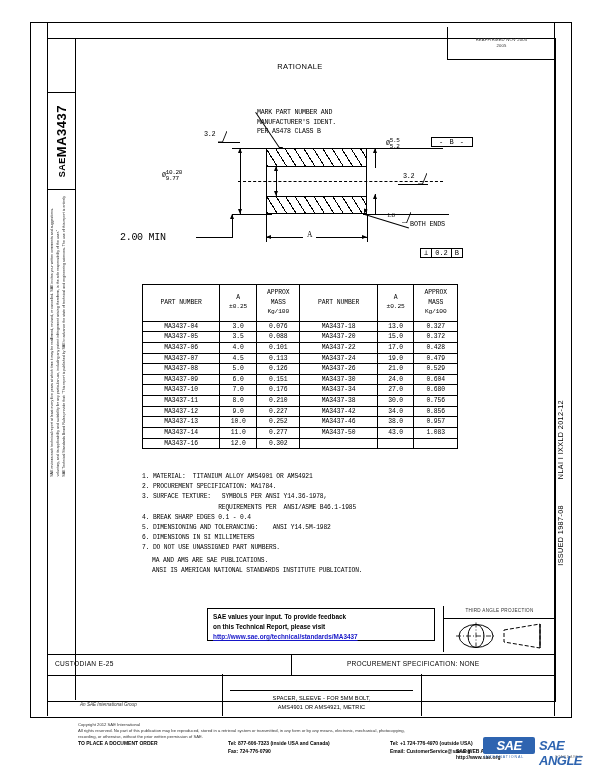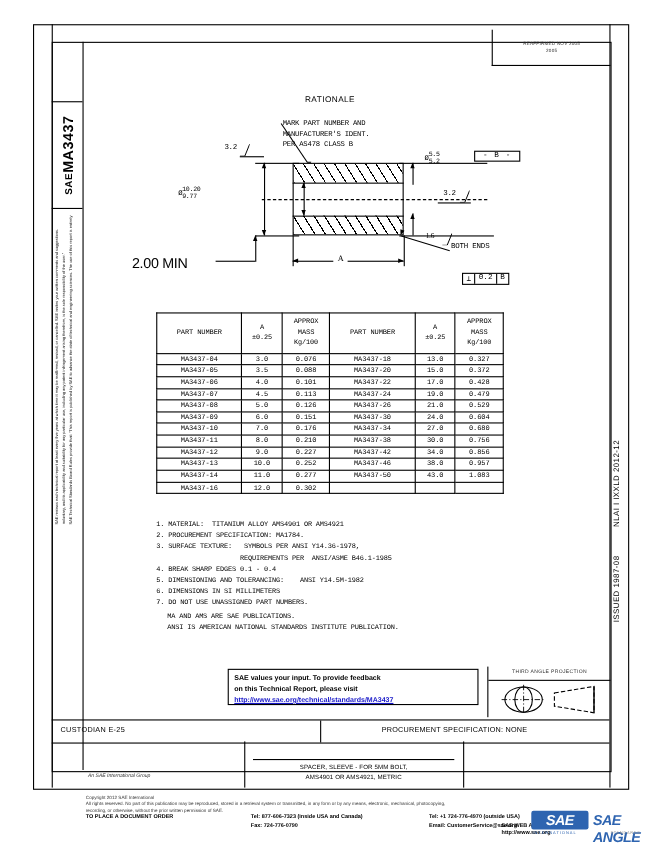--- a/index.html
+++ b/index.html
@@ -40,21 +40,21 @@
 
   
   .reaffirm-box{position:absolute;left:447px;top:27px;width:107px;height:32px;
                 border-left:1px solid #000;border-bottom:1px solid #000;
                 display:flex;flex-direction:column;align-items:center;
                 justify-content:center;font-size:4.2px;line-height:1.5;
                 letter-spacing:0.2px;color:#333;}
 
   
   .rationale-title{position:absolute;left:0;top:62px;width:600px;text-align:center;
-                   font-size:7.5px;letter-spacing:0.4px;margin-top:24px;}
+                   font-size:7.5px;letter-spacing:0.4px;}
   .rationale-body{position:absolute;left:0;top:80px;width:600px;text-align:center;
                   font-size:7.5px;letter-spacing:0.1px;}
 
   
   .dwg{position:absolute;left:120px;top:108px;width:400px;height:150px;
        font-family:"Liberation Mono",monospace;font-size:7px;}
 
   .note-mark{position:absolute;left:137px;top:0px;font-size:6.6px;line-height:1.45;
              white-space:pre;letter-spacing:-0.2px;}
 
@@ -102,22 +102,22 @@
 
   .dim-a-line{position:absolute;left:146px;top:129px;width:101px;height:0;
               border-top:0.9px solid #000;}
   .dim-a-ext1{position:absolute;left:146px;top:106px;width:0;height:28px;
               border-left:0.8px solid #000;}
   .dim-a-ext2{position:absolute;left:247px;top:106px;width:0;height:28px;
               border-left:0.8px solid #000;}
   .dim-a-label{position:absolute;left:183px;top:122px;font-size:7.5px;
                background:#fff;padding:0 4px;font-family:"Liberation Serif",serif;}
 
-  .min200{position:absolute;left:0px;top:124px;font-size:13px;white-space:nowrap;
-          font-family:Liberation Sans, sans-serif;letter-spacing:-0.3px;}
+  .min200{position:absolute;left:0px;top:124px;font-size:10px;white-space:nowrap;
+          font-family:Liberation Mono, monospace;letter-spacing:-0.3px;}
   .min200-lead{position:absolute;left:76px;top:129px;width:36px;height:0;
                border-top:0.9px solid #000;}
   .min200-v{position:absolute;left:112px;top:106px;width:0;height:24px;
             border-left:0.9px solid #000;}
 
   .rough32-l{position:absolute;left:84px;top:22px;font-size:6.8px;
              font-family:"Liberation Mono",monospace;letter-spacing:-0.3px;}
   .rough32-r{position:absolute;left:283px;top:64px;font-size:6.8px;
              font-family:"Liberation Mono",monospace;letter-spacing:-0.3px;}
   .rough16{position:absolute;left:267px;top:103px;font-size:6.8px;

